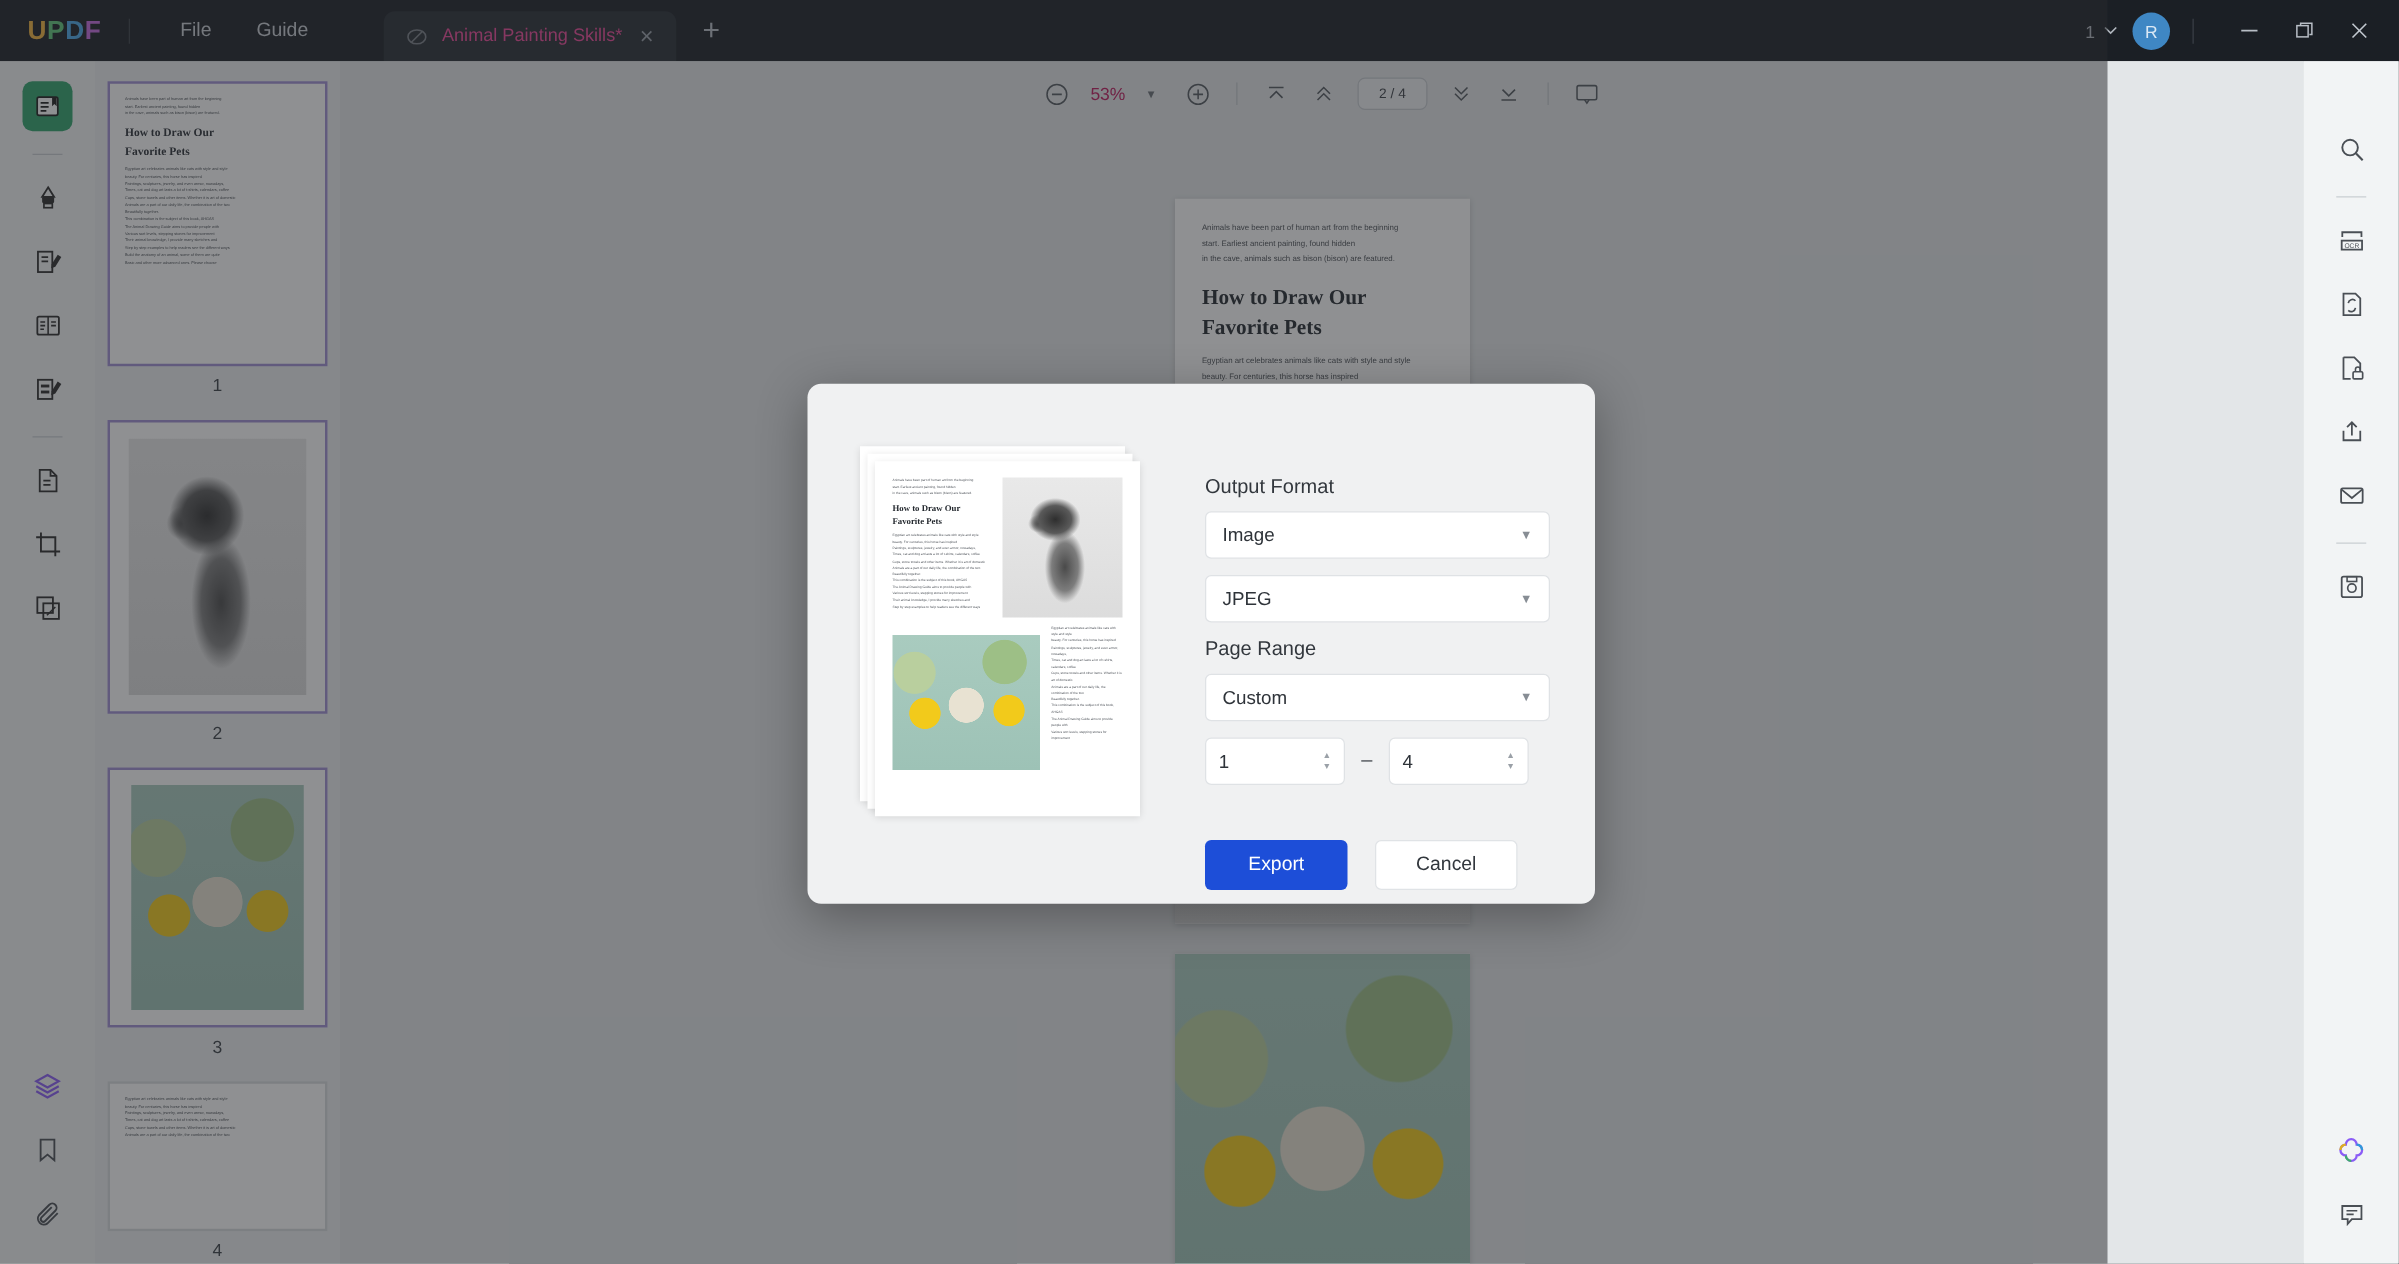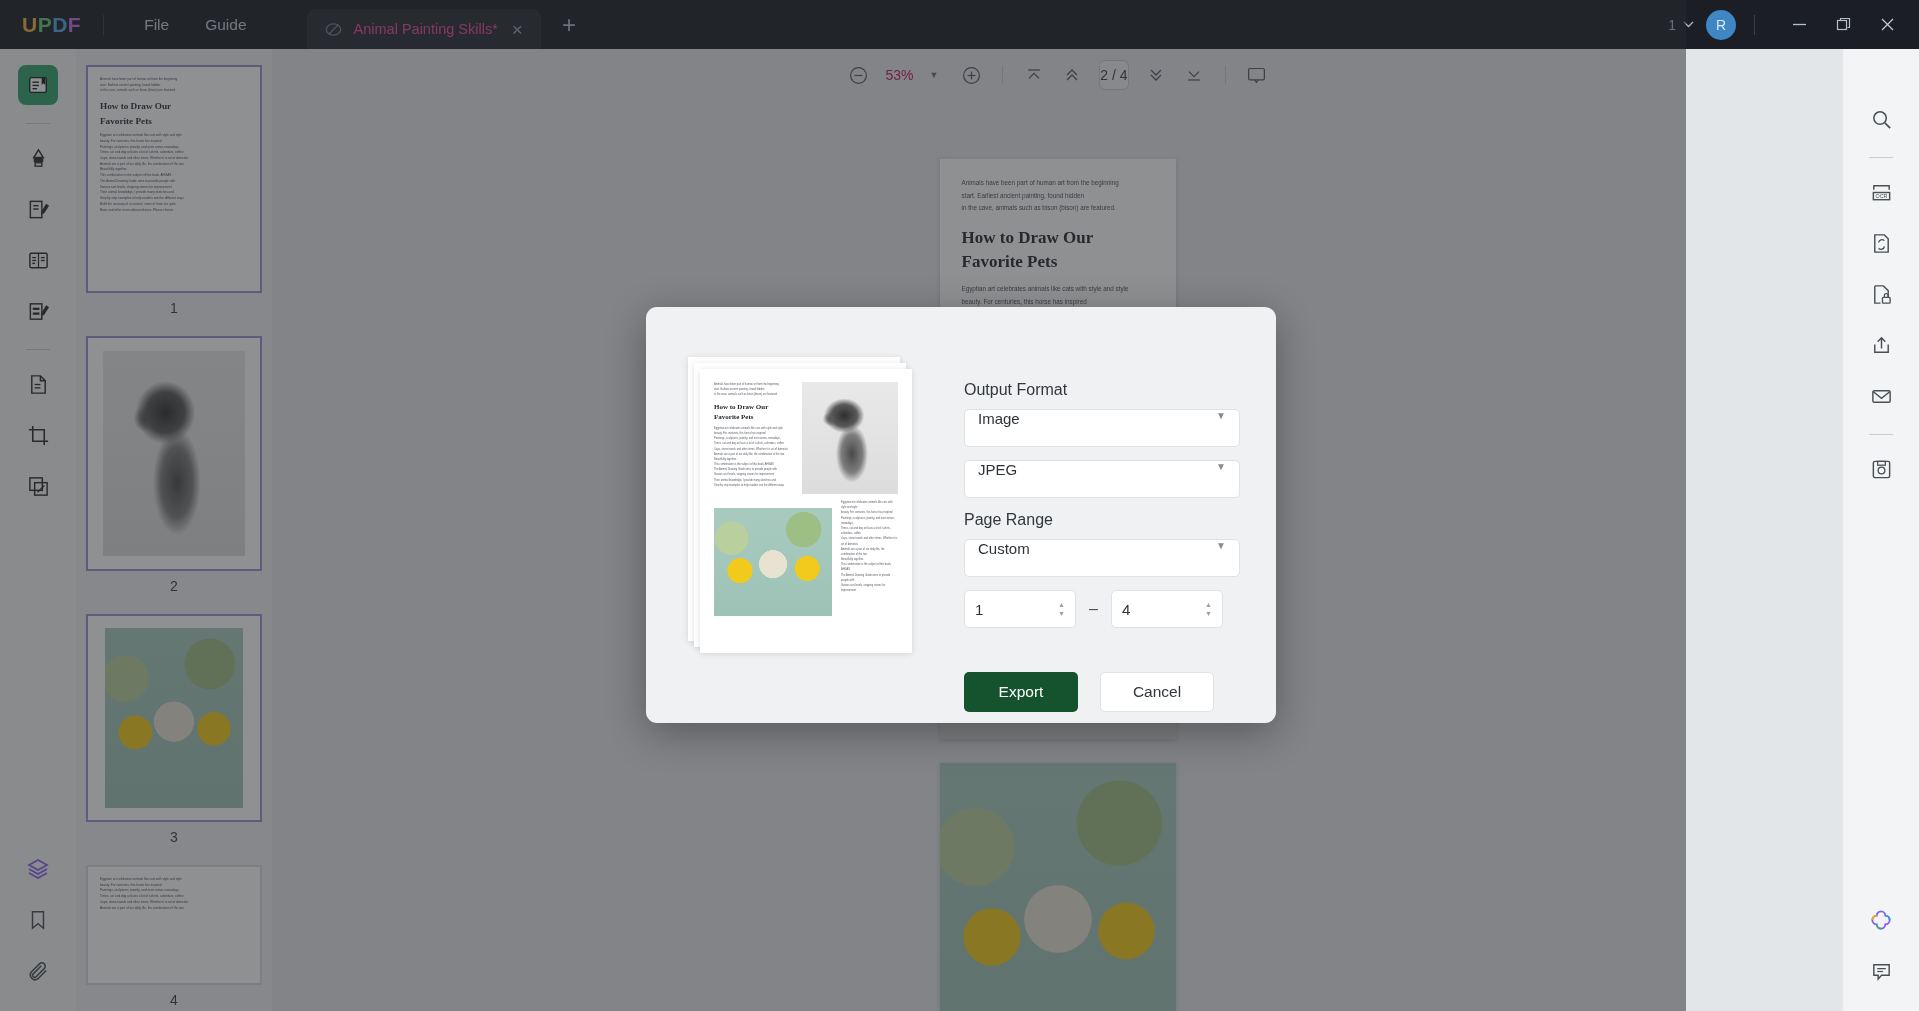--- a/index.html
+++ b/index.html
@@ -93,21 +93,21 @@
     position:absolute; top:0; left:0; right:0; height:52px;
     display:flex; align-items:center; justify-content:center; gap:0;
   }
   .tbtn { width:38px; height:38px; display:flex; align-items:center; justify-content:center;
           color:#53585e; cursor:pointer; }
   .zoomval { color:#be185d; font-size:14px; min-width:44px; text-align:center; }
   .caret-sm { color:#6a6f75; font-size:9px; margin:0 14px 0 8px; cursor:pointer; }
   .tsep { width:1px; height:18px; background:#c3c8cc; margin:0 12px; }
   .pagebox {
     border:1px solid #c6cbd0; background:#eef0f2; border-radius:6px;
-    padding:6px 0; font-size:14px; color:#3a3f45; margin:0 8px; cursor:text;
+    padding:6px 16px; font-size:11px; color:#3a3f45; margin:0 8px; cursor:text;
   }
 
   .pages-area { position:absolute; top:52px; left:0; right:0; bottom:0; }
   .page {
     position:absolute; left:50%; transform:translateX(-50%);
     width:236px; background:#fff; box-shadow:0 1px 5px rgba(0,0,0,.16);
     overflow:hidden;
   }
   .pg2 { top:58px; height:236px; padding:18px 22px; }
   .pg3 { top:318px; height:320px; }
@@ -156,38 +156,38 @@
   .pv-txt { font-size:2.6px; line-height:2.0; color:#585d63; }
   .pv-h { font-family:"Liberation Serif", serif; font-weight:bold; font-size:7px;
           color:#23282e; line-height:1.3; margin:5px 0 4px; }
   .pv-img { width:96px; height:112px; }
   .pv-photo { width:118px; height:108px; margin-top:8px; }
 
   .controls { flex:1; padding-left:20px;margin-top:42px; }
   .field-label { font-size:16px; color:#32373d; margin-bottom:10px; }
   .select {
     width:100%; height:38px; background:#fff; border:1px solid #dfe2e5; border-radius:5px;
-    display:flex; padding:0 13px; font-size:15px; color:#2e3339;
+    display:flex; align-items:center; padding:0 13px; font-size:15px; color:#2e3339;
     margin-bottom:13px; cursor:pointer;
   }
   .select .cv { margin-left:auto; color:#878d94; font-size:10px; }
   .range-row { display:flex; align-items:center; gap:0; margin-top:3px; }
   .numbox {
     width:112px; height:38px; background:#fff; border:1px solid #dfe2e5; border-radius:5px;
     display:flex; align-items:center; padding:0 10px; font-size:15px; color:#2e3339;
   }
   .spin { margin-left:auto; display:flex; flex-direction:column; gap:3px; color:#9aa0a7; }
   .spin i { font-size:7px; font-style:normal; line-height:6px; }
   .dash { margin:0 13px; color:#4a4f55; font-size:16px; }
   .btn-row { display:flex; gap:22px; margin-top:44px; }
   .btn {
     width:114px; height:40px; border-radius:5px; font-size:15.5px;
     display:flex; align-items:center; justify-content:center; cursor:pointer;
   }
-  .btn.primary { background:#14532d; color:#fff; }
+  .btn.primary { background:#1d4ed8; color:#fff; }
   .btn.ghost { background:#fff; border:1px solid #e0e3e6; color:#32373d; }
 
   .ai-ico { width:26px; height:26px; }
 </style>
 </head>
 <body>
 
 <div class="app">
 
   <div class="titlebar">

